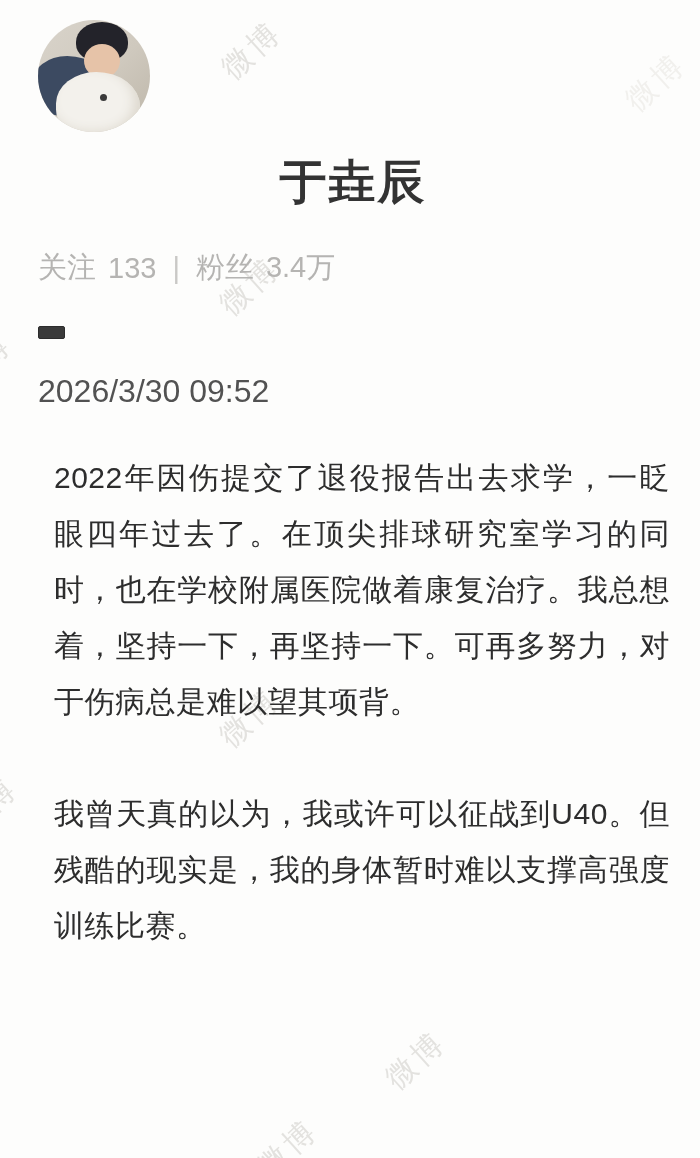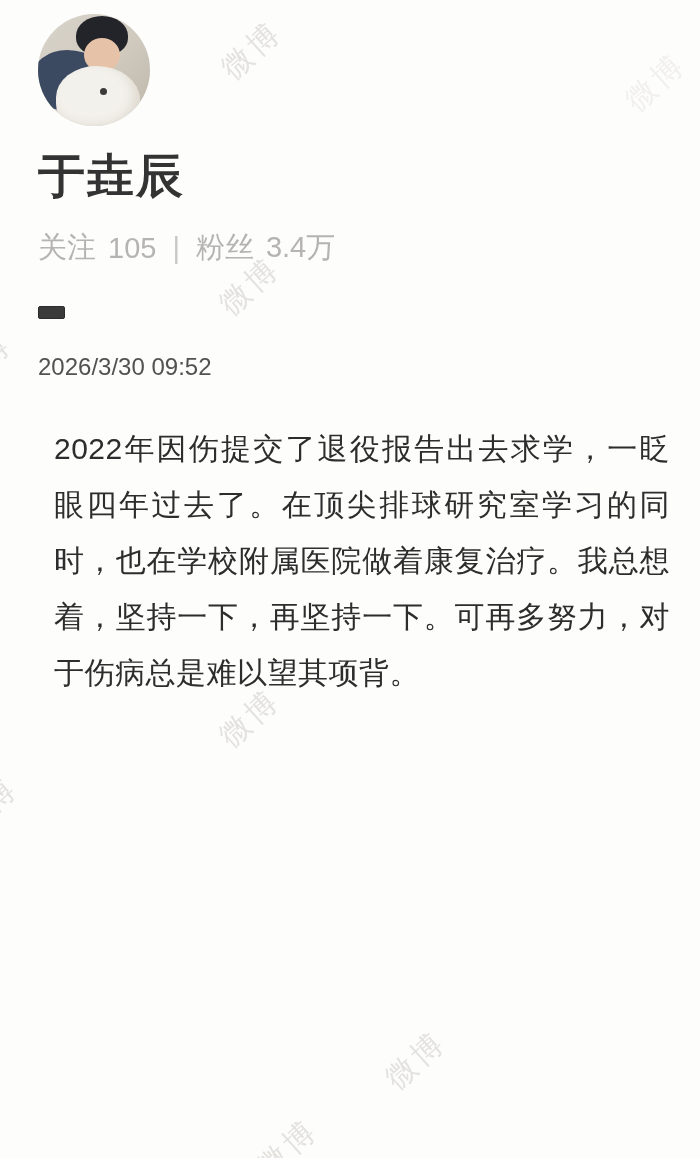--- a/index.html
+++ b/index.html
@@ -20,21 +20,21 @@
     color:#e3e2df;
     transform:rotate(-42deg);
     white-space:nowrap;
     user-select:none;
     pointer-events:none;
     z-index:0;
   }
   .wm.faint{color:#f1f0ed;}
 
   
-  .header{position:relative;padding:14px 32px 0 38px;z-index:1;}
+  .header{position:relative;padding:20px 32px 0 38px;z-index:1;text-align:center;}
   .avatar{
     position:relative;
     width:112px;height:112px;border-radius:50%;
     overflow:hidden;
     background:linear-gradient(135deg,#d9d4cb 0%,#cfc9be 55%,#bdb6a9 100%);
   }
   .avatar .hair{
     position:absolute;left:38px;top:2px;width:52px;height:40px;
     border-radius:50% 50% 45% 45%;
     background:#23232a;
@@ -61,41 +61,41 @@
   }
   .name{
     margin:22px 0 0 0;
     font-size:47px;
     line-height:56px;
     font-weight:bold;
     color:#333333;
     letter-spacing:2px;
   }
   .stats{
-    margin-top:24px;
+    margin-top:38px;
     font-size:29px;
     color:#b5b4b2;
     display:flex;
     align-items:center;
     gap:12px;
   }
   .stats .sep{color:#c9c8c6;padding:0 4px;}
   .dash{
     margin-top:38px;
     width:25px;height:11px;
     background:#3a3a3a;
     border:1px solid #2c2c2c;
     border-radius:2px;
   }
 
   
   .timestamp{
     position:relative;z-index:1;
     margin:34px 32px 0 38px;
-    font-size:24px;
+    font-size:32px;
     color:#525252;
   }
   .post-body{position:relative;z-index:1;margin:40px 30px 0 38px;}
   .post-body p{
     margin:0 0 56px 16px;
     font-size:30px;
     line-height:56px;
     color:#2d2d2d;
     text-align:justify;
     letter-spacing:0.5px;
@@ -121,28 +121,29 @@
       <div class="hair"></div>
       <div class="face"></div>
       <div class="dog"></div>
       <div class="dog-eye"></div>
     </div>
 
     <h1 class="name">于垚辰</h1>
 
     <div class="stats">
       <span>关注</span>
-      <span>105</span>
+      <span>133</span>
       <span class="sep">|</span>
       <span>粉丝</span>
       <span>3.4万</span>
     </div>
 
     <div class="dash"></div>
   </header>
 
   <div class="timestamp">2026/3/30 09:52</div>
 
   <article class="post-body">
     <p>2022年因伤提交了退役报告出去求学，一眨眼四年过去了。在顶尖排球研究室学习的同时，也在学校附属医院做着康复治疗。我总想着，坚持一下，再坚持一下。可再多努力，对于伤病总是难以望其项背。</p>
+    <p>我曾天真的以为，我或许可以征战到U40。但残酷的现实是，我的身体暂时难以支撑高强度训练比赛。</p>
   </article>
 
 </div>
 
 </body></html>

